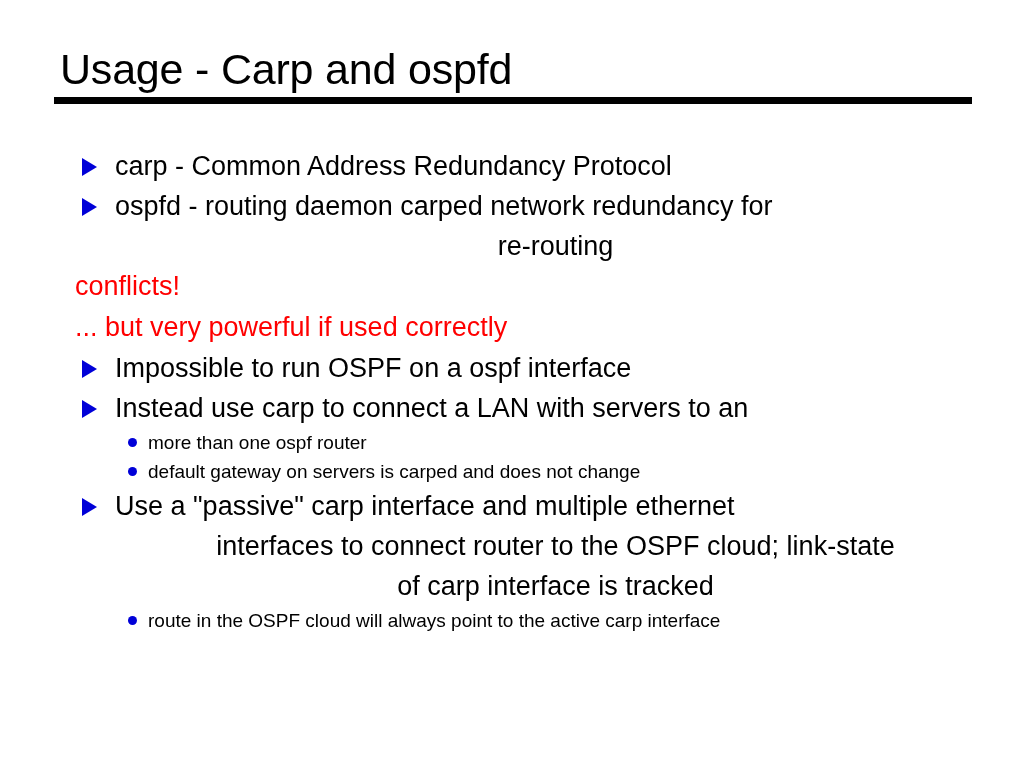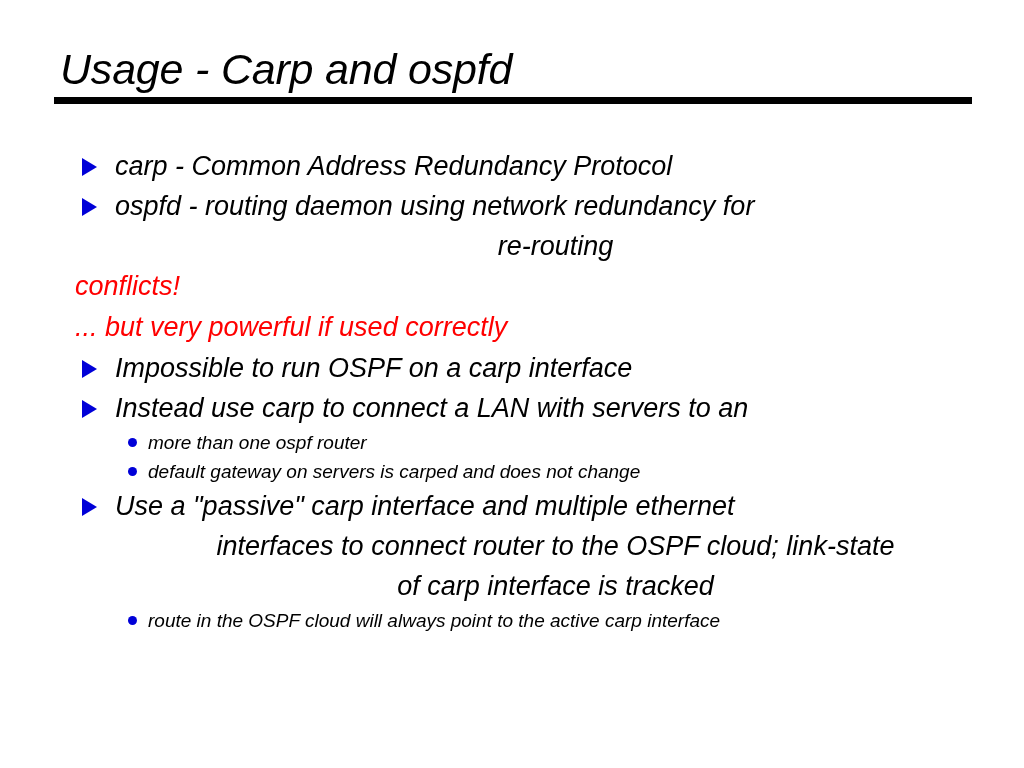--- a/index.html
+++ b/index.html
@@ -14,21 +14,20 @@
     font-family: "Liberation Sans", sans-serif;
     color: #000000;
     -webkit-font-smoothing: antialiased;
   }
 
   .slide {
     position: relative;
     width: 1024px;
     height: 768px;
     background: #ffffff;
-    font-style: italic;
   }
 
   
   .title-block {
     position: absolute;
     left: 0;
     top: 0;
     width: 1024px;
   }
   .slide-title {
@@ -142,38 +141,38 @@
 
   <div class="body-block">
 
     <div class="row lvl1">
       <span class="marker"></span>
       <span class="text nowrap">carp - Common Address Redundancy Protocol</span>
     </div>
 
     <div class="row lvl1">
       <span class="marker"></span>
-      <span class="text nowrap">ospfd - routing daemon using network redundancy for</span>
+      <span class="text nowrap">ospfd - routing daemon carped network redundancy for</span>
     </div>
 
     <div class="row cont">
       <span class="text nowrap">re-routing</span>
     </div>
 
     <div class="row red-line">
       <span class="text nowrap">conflicts!</span>
     </div>
 
     <div class="row red-line">
       <span class="text nowrap">... but very powerful if used correctly</span>
     </div>
 
     <div class="row lvl1">
       <span class="marker"></span>
-      <span class="text nowrap">Impossible to run OSPF on a carp interface</span>
+      <span class="text nowrap">Impossible to run OSPF on a ospf interface</span>
     </div>
 
     <div class="row lvl1">
       <span class="marker"></span>
       <span class="text nowrap">Instead use carp to connect a LAN with servers to an</span>
     </div>
 
 
     <div class="row lvl2">
       <span class="dot"></span>

